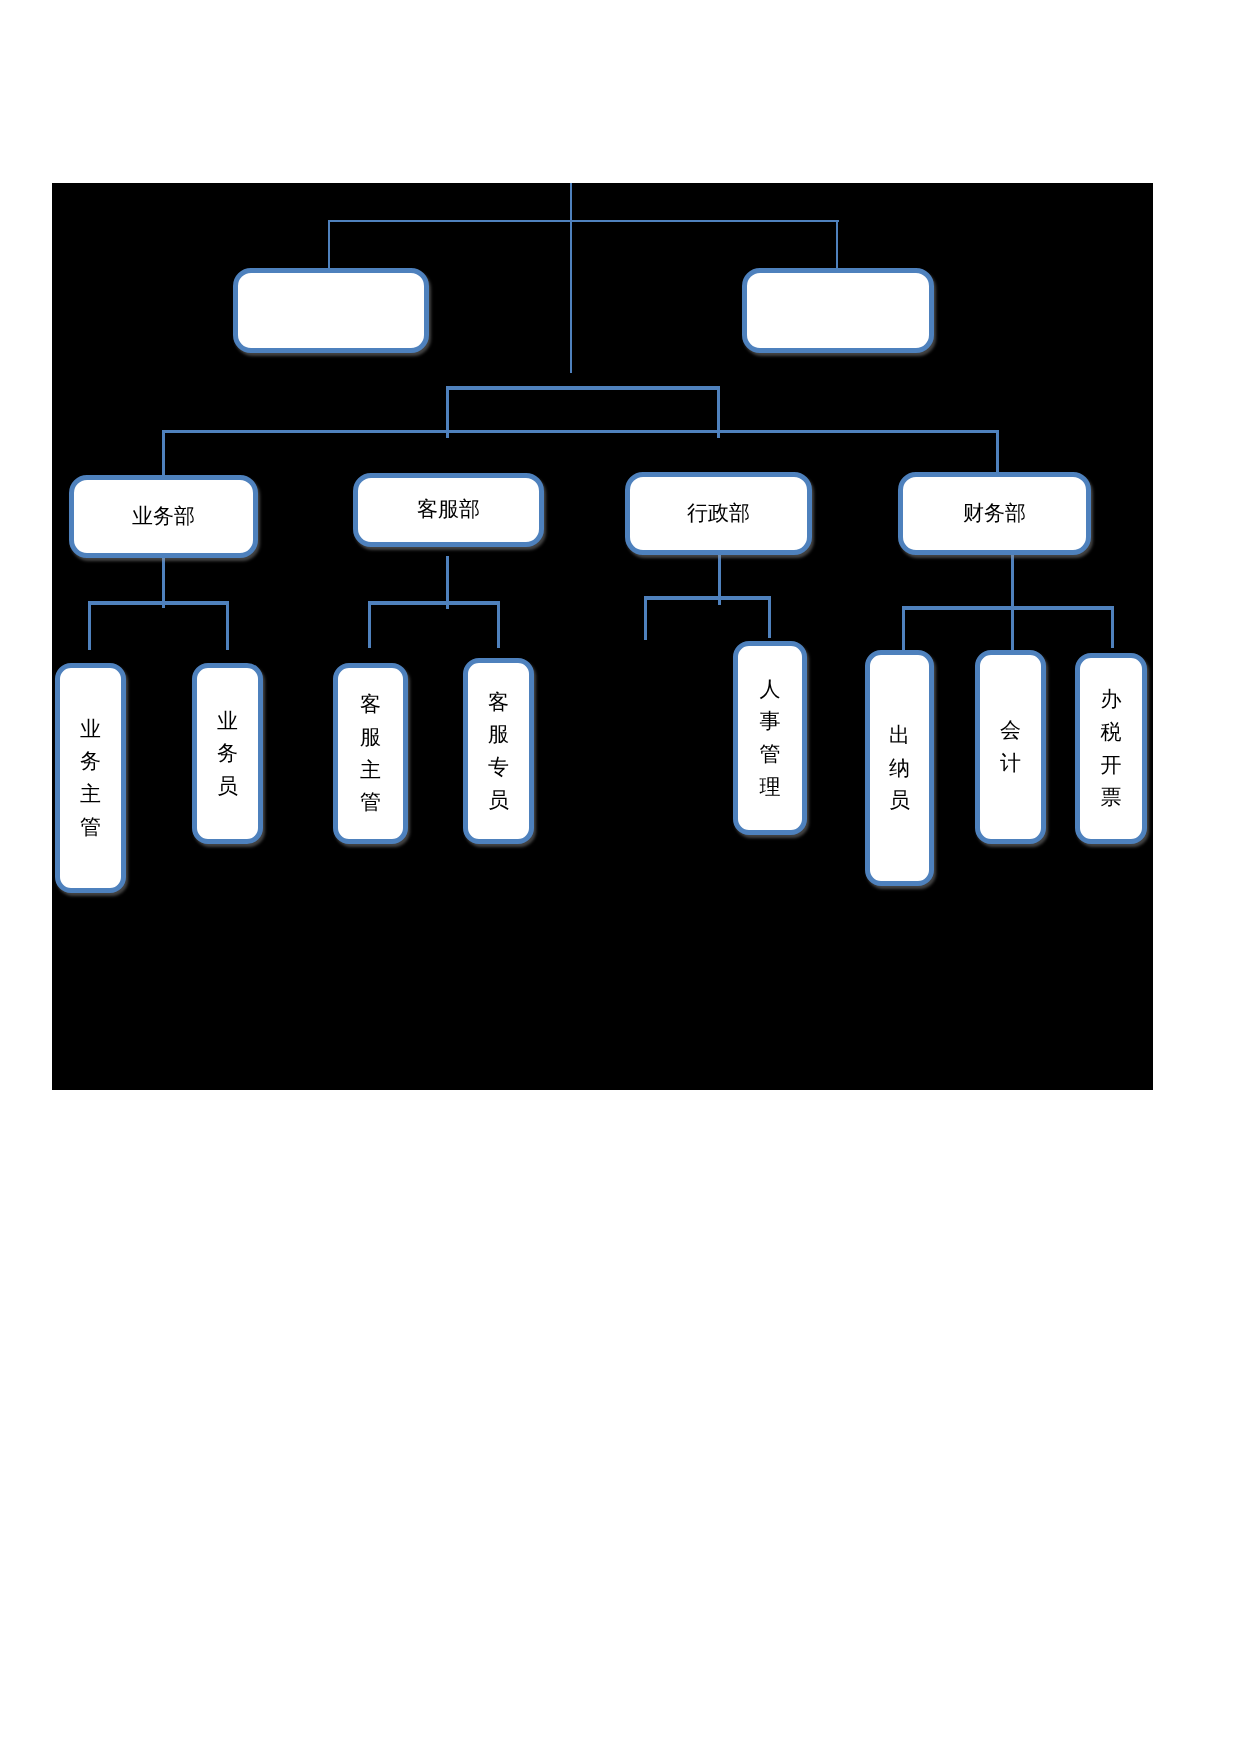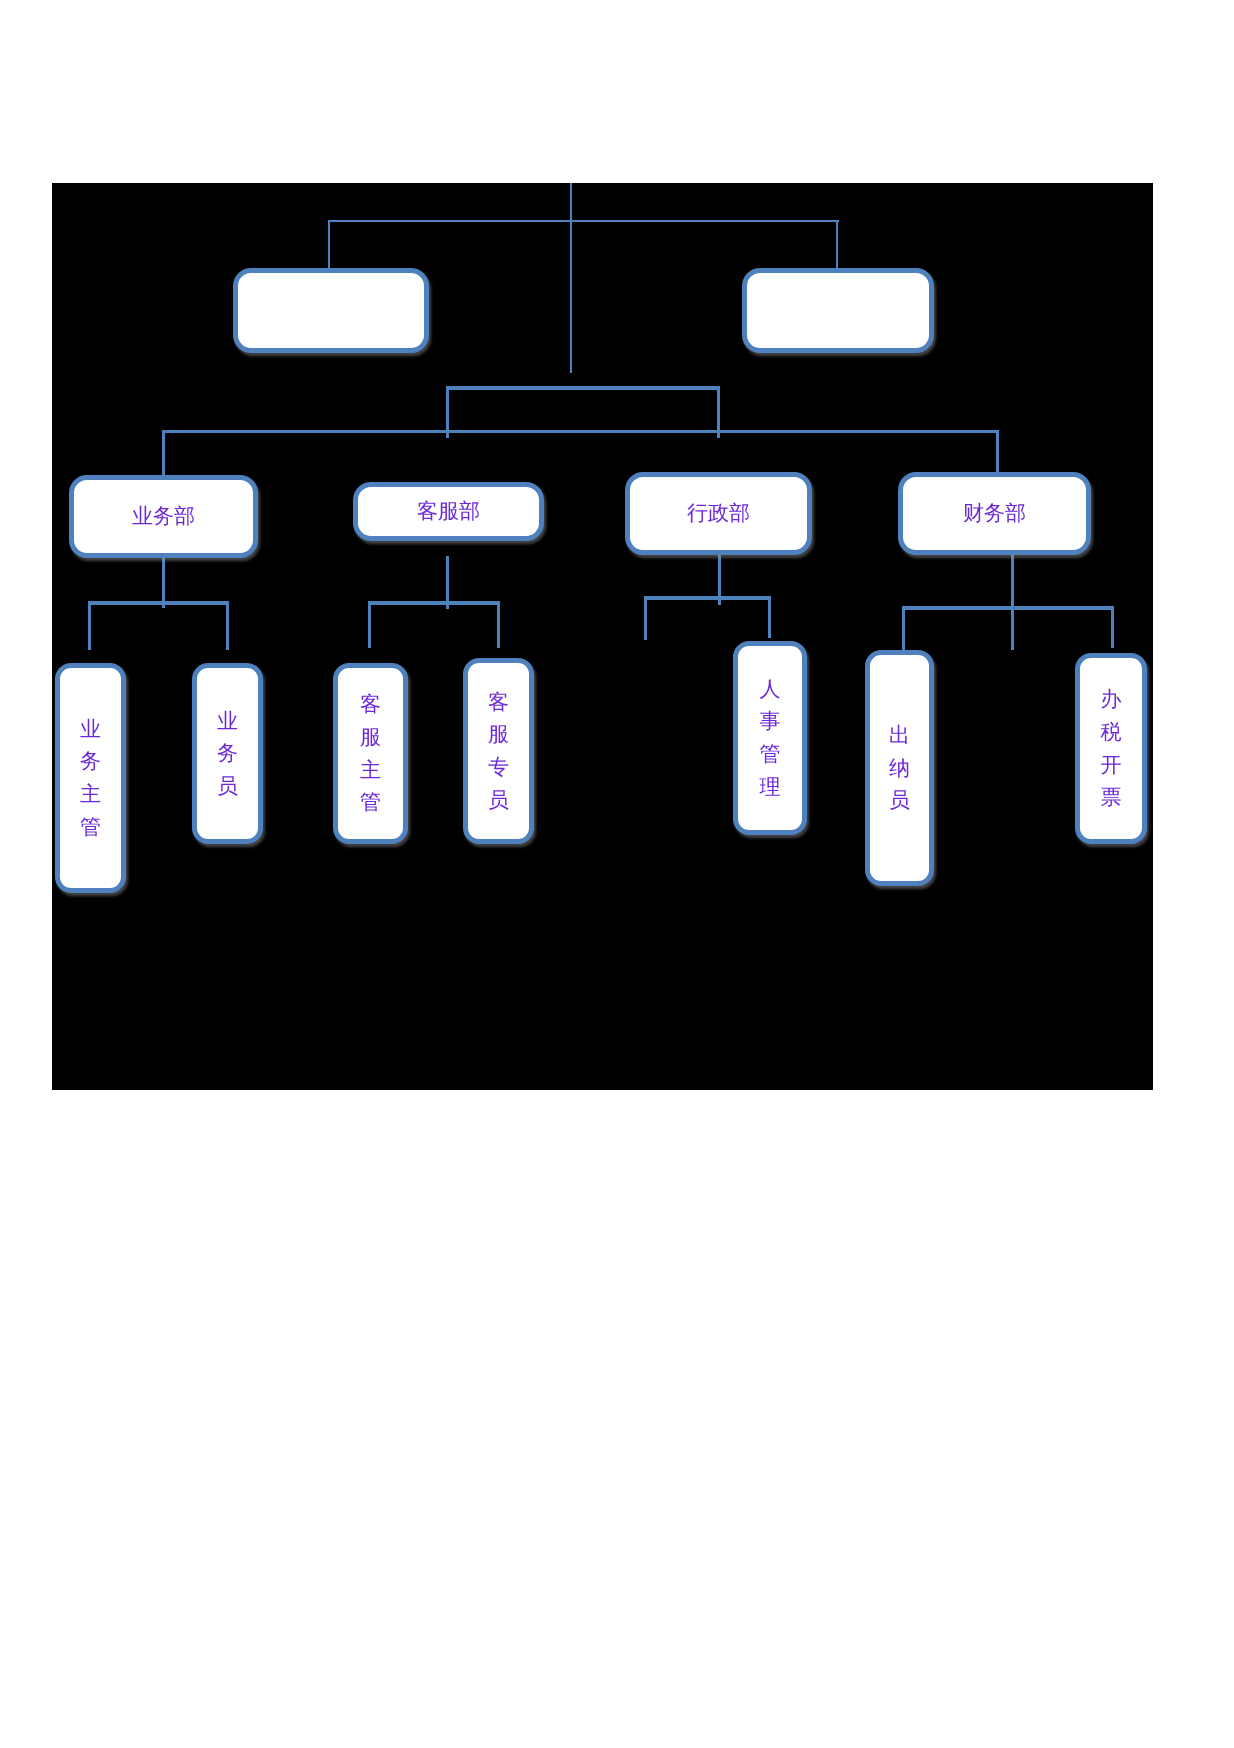--- a/index.html
+++ b/index.html
@@ -5,21 +5,21 @@
   html,body{margin:0;padding:0;background:#ffffff;}
   #page{position:relative;width:1234px;height:1748px;background:#ffffff;overflow:hidden;
         font-family:"DejaVu Sans",sans-serif;}
   #canvas{position:absolute;left:52px;top:183px;width:1101px;height:907px;background:#000000;}
 
   .line{position:absolute;background:#4f81bd;}
 
   .box{position:absolute;box-sizing:border-box;background:#ffffff;border:5px solid #4e81bd;
        border-radius:18px;box-shadow:2px 3px 3px rgba(150,150,150,0.45);
        display:flex;align-items:center;justify-content:center;
-       color:#6d28d9;font-size:21px;line-height:1.3;}
+       color:#000000;font-size:21px;line-height:1.3;}
   .leaf{border-radius:16px;}
   .vlabel{display:block;width:1.15em;word-break:break-all;text-align:center;line-height:1.55;}
 
   
   .l-root-v {left:518px;top:0;width:2px;height:190px;}
   .l-top-h  {left:276px;top:37px;width:511px;height:2px;}
   .l-l2a-v  {left:276px;top:37px;width:2px;height:48px;}
   .l-l2b-v  {left:784px;top:37px;width:2px;height:48px;}
   .l-rect-top{left:394px;top:203px;width:274px;height:4px;}
   .l-rect-lv{left:394px;top:203px;width:3px;height:52px;}
@@ -41,21 +41,21 @@
   .l-xz-d2  {left:716px;top:413px;width:3px;height:42px;}
   .l-cw-v   {left:959px;top:372px;width:3px;height:95px;}
   .l-cw-h   {left:850px;top:423px;width:212px;height:4px;}
   .l-cw-d1  {left:850px;top:423px;width:3px;height:44px;}
   .l-cw-d3  {left:1059px;top:423px;width:3px;height:42px;}
 
   
   .b-l2a  {left:181px;top:85px;width:196px;height:85px;}
   .b-l2b  {left:690px;top:85px;width:192px;height:85px;}
   .b-dept1{left:17px;top:292px;width:189px;height:83px;}
-  .b-dept2{left:301px;top:299px;width:191px;height:59px;}
+  .b-dept2{left:301px;top:290px;width:191px;height:74px;}
   .b-dept3{left:573px;top:289px;width:187px;height:83px;}
   .b-dept4{left:846px;top:289px;width:193px;height:83px;}
   .b-leaf1{left:3px;top:480px;width:71px;height:230px;}
   .b-leaf2{left:140px;top:480px;width:71px;height:181px;}
   .b-leaf3{left:281px;top:480px;width:75px;height:181px;}
   .b-leaf4{left:411px;top:475px;width:71px;height:186px;}
   .b-leaf5{left:559px;top:471px;width:73px;height:190px;}
   .b-leaf6{left:681px;top:458px;width:74px;height:194px;}
   .b-leaf7{left:813px;top:467px;width:69px;height:236px;}
   .b-leaf8{left:923px;top:467px;width:71px;height:194px;}
@@ -125,18 +125,21 @@
     </div>
     <div class="box leaf b-leaf4">
       <span class="vlabel">客服专员</span>
     </div>
     <div class="box leaf b-leaf6">
       <span class="vlabel">人事管理</span>
     </div>
     <div class="box leaf b-leaf7">
       <span class="vlabel">出纳员</span>
     </div>
+    <div class="box leaf b-leaf8">
+      <span class="vlabel">会计</span>
+    </div>
     <div class="box leaf b-leaf9">
       <span class="vlabel">办税开票</span>
     </div>
 
   </div>
 </div>
 
 </body></html>

